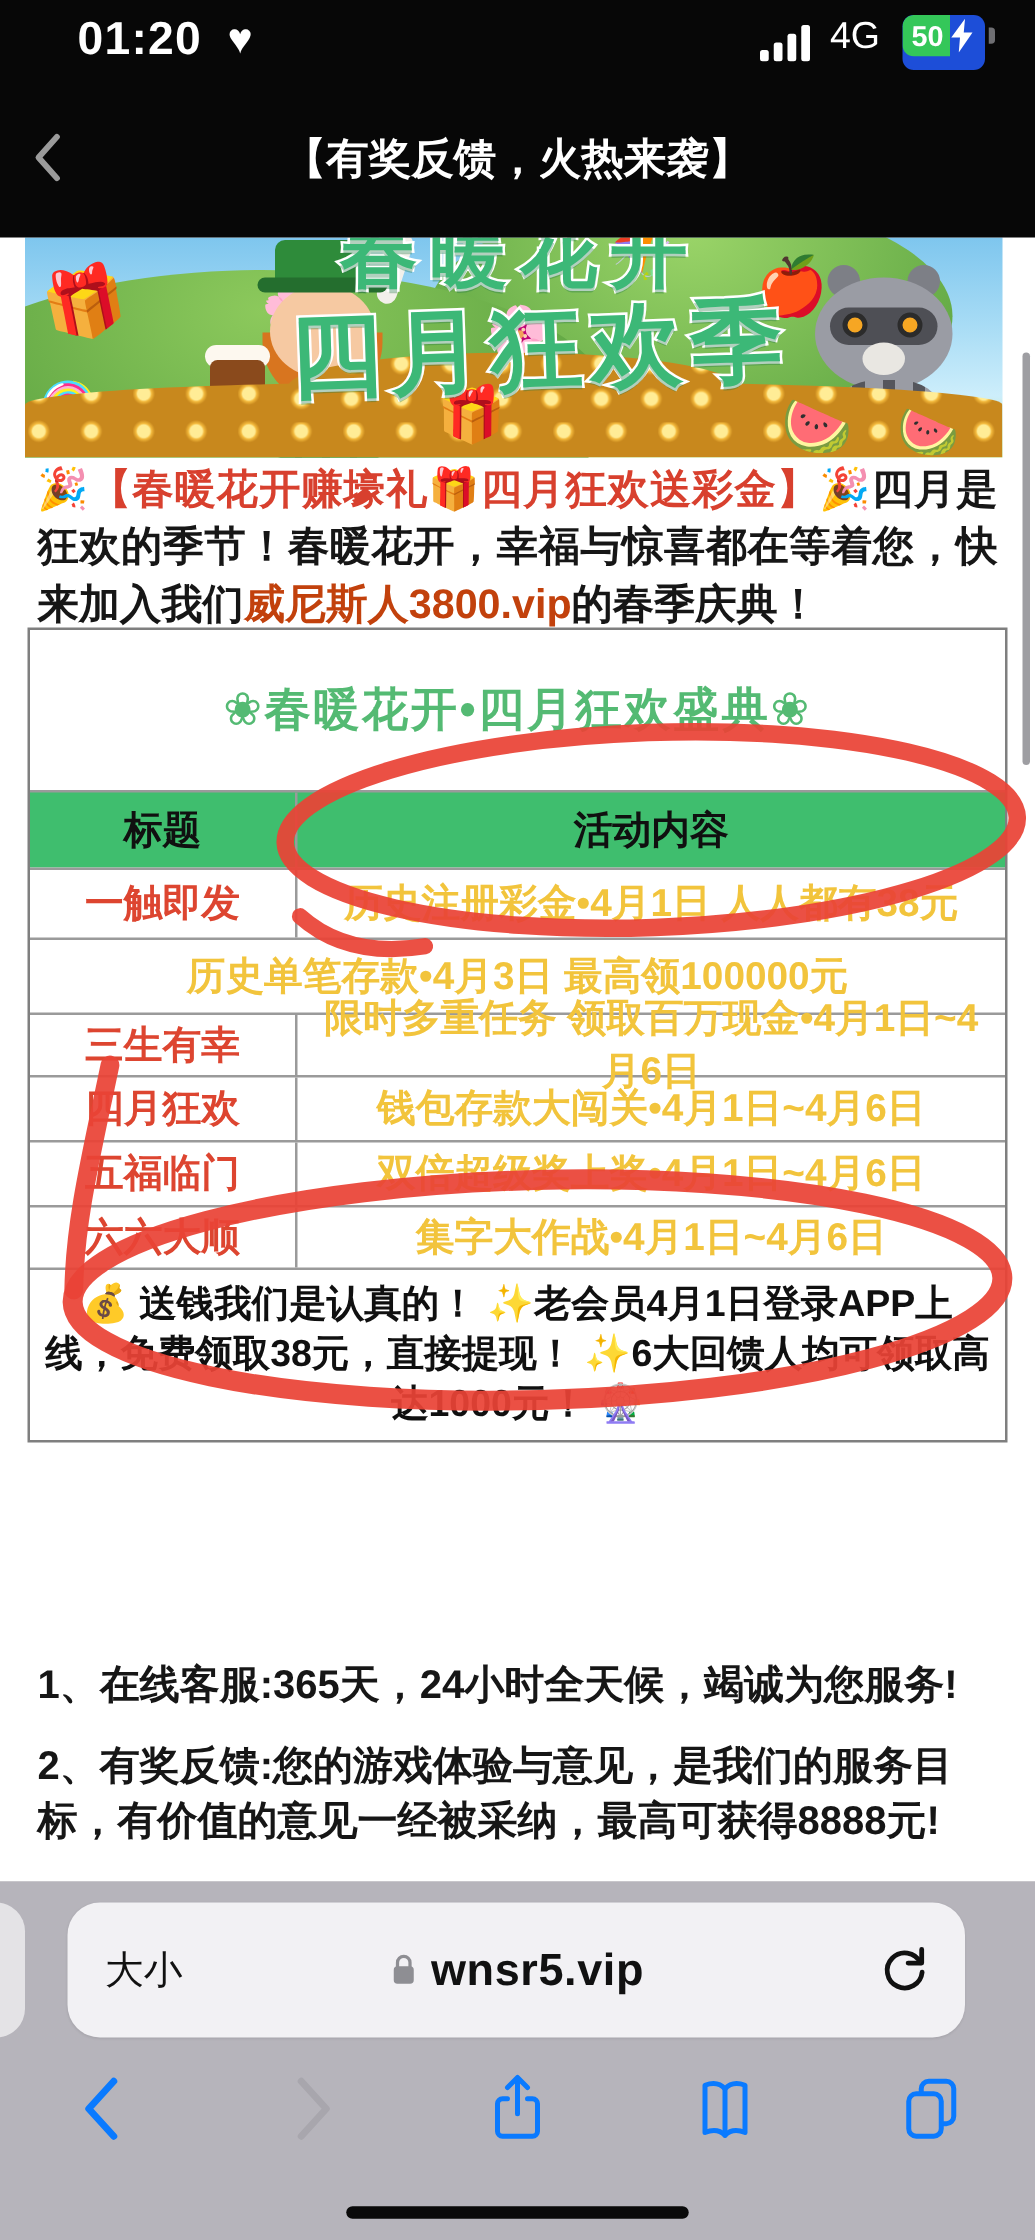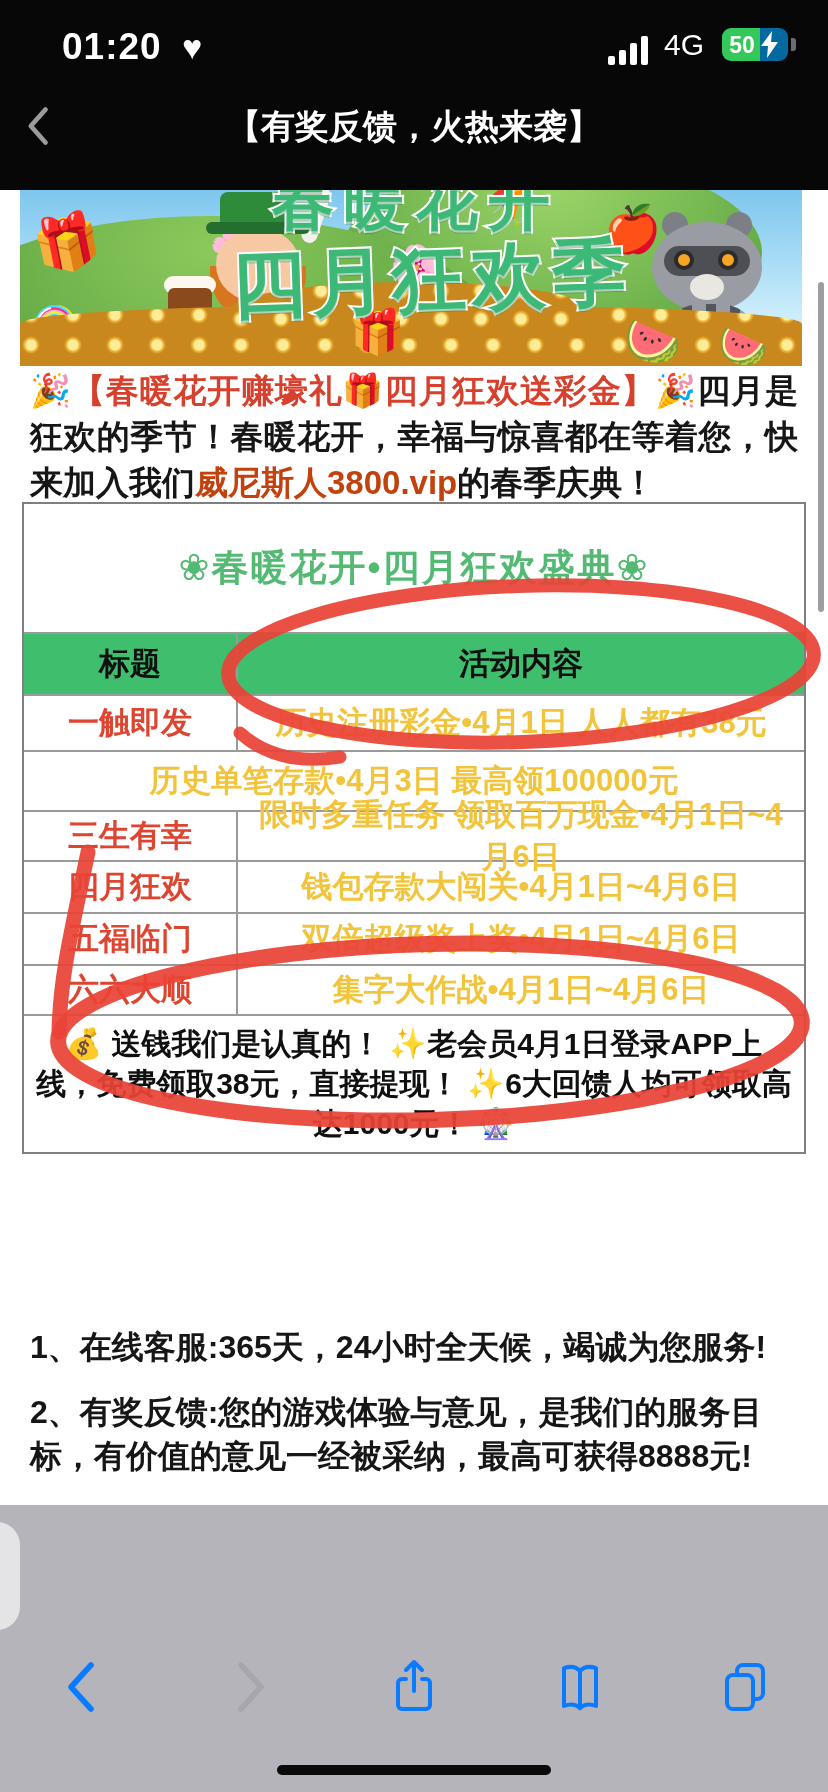--- a/index.html
+++ b/index.html
@@ -2,26 +2,26 @@
 <html><head>
 <meta charset="utf-8">
 <style>
   * { margin:0; padding:0; box-sizing:border-box; }
   html,body { background:#444; }
   body { font-family:"Liberation Sans","DejaVu Sans",sans-serif; }
   .screen { position:relative; width:828px; height:1792px; background:#fff; overflow:hidden; margin:0 auto; }
 
   
   .top-chrome { position:absolute; left:0; top:0; width:828px; height:190px; background:#070707; z-index:5; }
-  .status-row { position:absolute; left:0; top:24px; width:100%; height:46px; color:#fff; }
+  .status-row { position:absolute; left:0; top:8px; width:100%; height:46px; color:#fff; }
   .time { position:absolute; left:62px; top:2px; font-size:37px; font-weight:bold; letter-spacing:1px; }
   .heart { position:absolute; left:182px; top:4px; font-size:34px; }
   .sig { position:absolute; left:608px; top:10px; }
   .net { position:absolute; left:664px; top:4px; font-size:30px; font-weight:500;text-align:center; }
-  .batt { position:absolute; left:722px; top:4px; width:66px; height:33px; border-radius:9px; background:#0369a1; overflow:hidden; }
+  .batt { position:absolute; left:722px; top:4px; width:66px; height:44px; border-radius:9px; background:#1d4ed8; overflow:hidden; }
   .batt .fill { position:absolute; left:0; top:0; width:38px; height:33px; background:#34c759; border-radius:9px 0 0 9px; }
   .batt .pct { position:absolute; left:0; top:4px; width:40px; text-align:center; font-size:23px; font-weight:bold; color:#fff; }
   .batt .bolt { position:absolute; left:38px; top:3px; }
   .batt-nub { position:absolute; left:791px; top:14px; width:5px; height:13px; background:#6e6e72; border-radius:0 3px 3px 0; }
   .nav-row { position:absolute; left:0; top:96px; width:100%; height:60px; }
   .nav-title { position:absolute; left:0; top:8px; width:100%; text-align:center; color:#fff; font-size:34px; font-weight:bold; }
   .back-btn { position:absolute; left:18px; top:6px; width:44px; height:48px; }
 
   
   .banner { position:absolute; left:20px; top:190px; width:782px; height:176px; overflow:hidden;
@@ -242,20 +242,36 @@
       <path d="M240 733 q 38 34 100 24" stroke-width="13"></path>
       <ellipse cx="430" cy="1032" rx="372" ry="88" stroke-width="16" transform="rotate(-1.5 430 1032)"></ellipse>
       <path d="M88 852 C 74 920, 60 975, 59 1032" stroke-width="15"></path>
     </g>
   </svg>
 
   <div class="scrollbar"></div>
 
   <div class="bottom-chrome">
     <div class="tab-sliver"></div>
+    <div class="addr-pill">
+      <span class="aa">大小</span>
+      <span class="addr-center">
+        <svg width="24" height="30" viewBox="0 0 24 30">
+          <path d="M7 13 V9 a5 5 0 0 1 10 0 V13" fill="none" stroke="#8e8e93" stroke-width="2.6"></path>
+          <rect x="4" y="12" width="16" height="14" rx="3" fill="#8e8e93"></rect>
+        </svg>
+        <span class="url">wnsr5.vip</span>
+      </span>
+      <span class="reload">
+        <svg width="42" height="46" viewBox="0 0 24 26">
+          <path d="M19.6 10.2 A8 8 0 1 0 20.4 14.6" fill="none" stroke="#111" stroke-width="2.2" stroke-linecap="round"></path>
+          <path d="M20.2 4.2 V10.4 H14" fill="none" stroke="#111" stroke-width="2.2" stroke-linecap="round" stroke-linejoin="round"></path>
+        </svg>
+      </span>
+    </div>
 
     <div class="toolbar">
       <span class="tb" style="left:57px;">
         <svg width="52" height="60" viewBox="0 0 26 30">
           <path d="M17 4 L7 15 L17 26" fill="none" stroke="#0a7aff" stroke-width="2.8" stroke-linecap="round" stroke-linejoin="round"></path>
         </svg>
       </span>
       <span class="tb" style="left:223px;">
         <svg width="52" height="60" viewBox="0 0 26 30">
           <path d="M9 4 L19 15 L9 26" fill="none" stroke="#a8a6ad" stroke-width="2.8" stroke-linecap="round" stroke-linejoin="round"></path>

